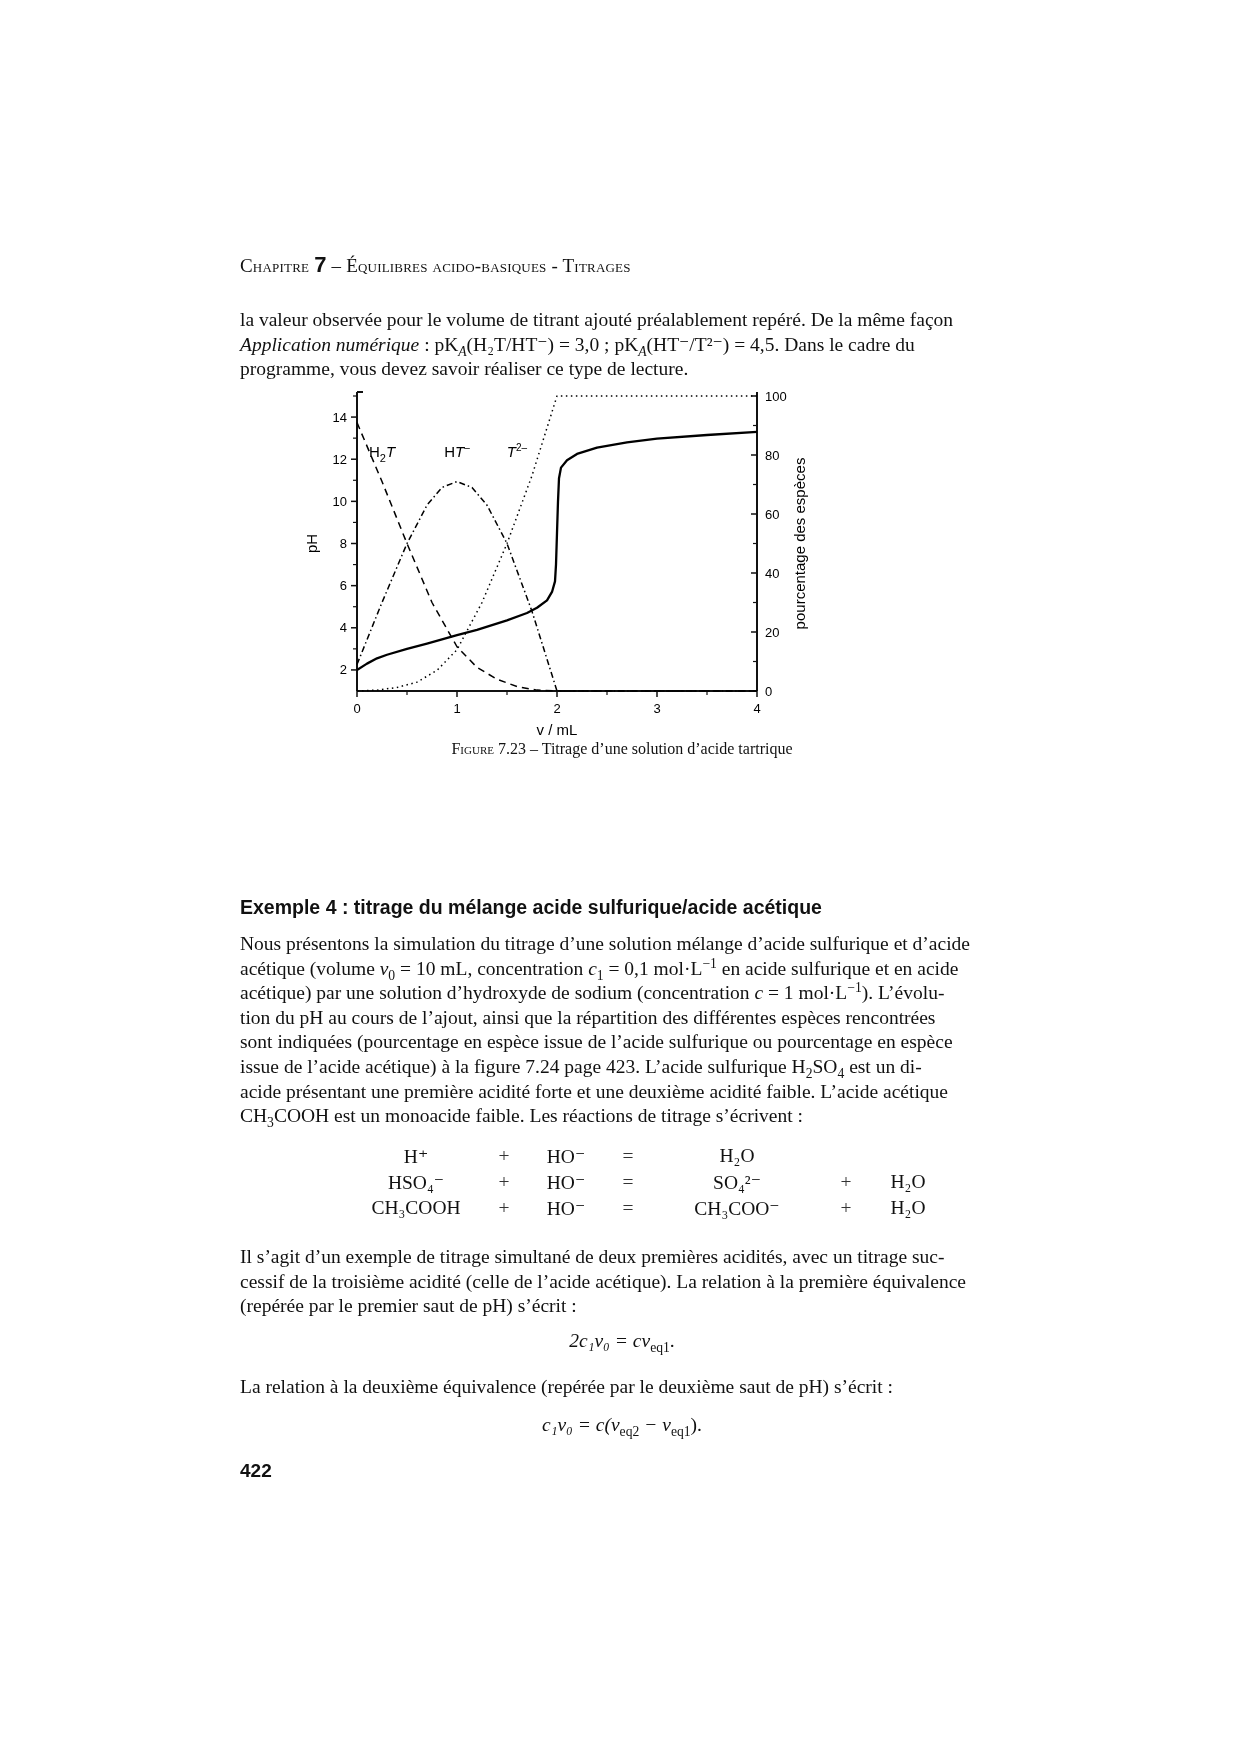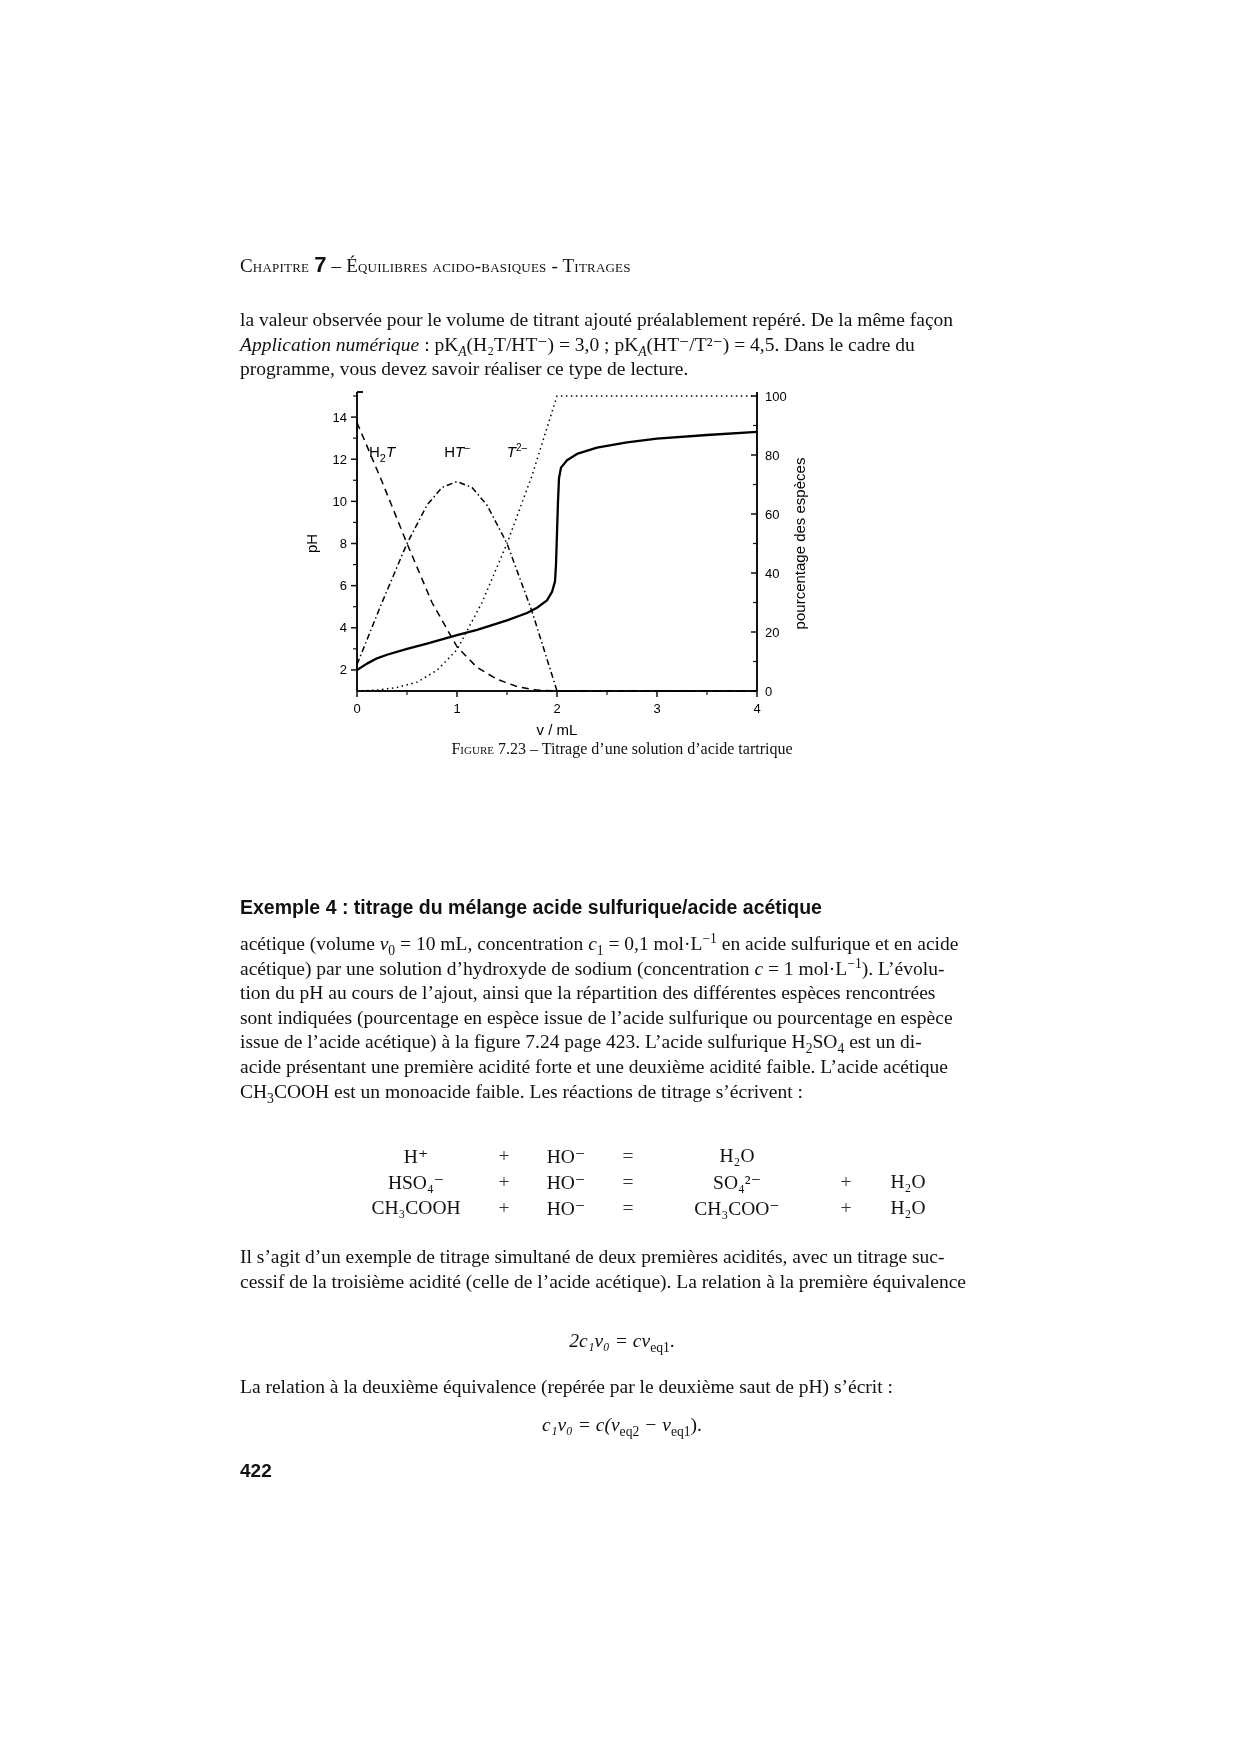--- a/index.html
+++ b/index.html
@@ -117,20 +117,21 @@
     </g>
 </svg>
 
 <div class="abs caption" style="top:740px;">
   <span class="sc">Figure</span><span> 7.23 – Titrage d’une solution d’acide tartrique</span>
 </div>
 
 <div class="abs section-title">Exemple 4 : titrage du mélange acide sulfurique/acide acétique</div>
 
 <div class="abs para" style="top:932px;">
+  <div>Nous présentons la simulation du titrage d’une solution mélange d’acide sulfurique et d’acide</div>
   <div><span>acétique (volume </span><i>v</i><sub>0</sub><span> = 10 mL, concentration </span><i>c</i><sub>1</sub><span> = 0,1 mol·L</span><sup>−1</sup><span> en acide sulfurique et en acide</span></div>
   <div><span>acétique) par une solution d’hydroxyde de sodium (concentration </span><i>c</i><span> = 1 mol·L</span><sup>−1</sup><span>). L’évolu-</span></div>
   <div>tion du pH au cours de l’ajout, ainsi que la répartition des différentes espèces rencontrées</div>
   <div>sont indiquées (pourcentage en espèce issue de l’acide sulfurique ou pourcentage en espèce</div>
   <div><span>issue de l’acide acétique) à la figure 7.24 page 423. L’acide sulfurique H</span><sub>2</sub><span>SO</span><sub>4</sub><span> est un di-</span></div>
   <div>acide présentant une première acidité forte et une deuxième acidité faible. L’acide acétique</div>
   <div><span>CH</span><sub>3</sub><span>COOH est un monoacide faible. Les réactions de titrage s’écrivent :</span></div>
 </div>
 
 <table class="eq-table">
@@ -161,20 +162,21 @@
         <td class="sp3">CH₃COO⁻</td>
         <td class="op">+</td>
         <td class="sp4">H₂O</td>
       </tr>
     </tbody>
 </table>
 
 <div class="abs para" style="top:1245px;">
   <div>Il s’agit d’un exemple de titrage simultané de deux premières acidités, avec un titrage suc-</div>
   <div>cessif de la troisième acidité (celle de l’acide acétique). La relation à la première équivalence</div>
+  <div>(repérée par le premier saut de pH) s’écrit :</div>
 </div>
 
 <div class="abs display-eq" style="top:1330px;">
   <span>2c₁v₀ = cv</span><sub class="up">eq1</sub><span class="up">.</span>
 </div>
 
 <div class="abs para" style="top:1375px;">La relation à la deuxième équivalence (repérée par le deuxième saut de pH) s’écrit :</div>
 
 <div class="abs display-eq" style="top:1414px;">
   <span>c₁v₀ = c(v</span><sub class="up">eq2</sub><span> − v</span><sub class="up">eq1</sub><span class="up">).</span>

